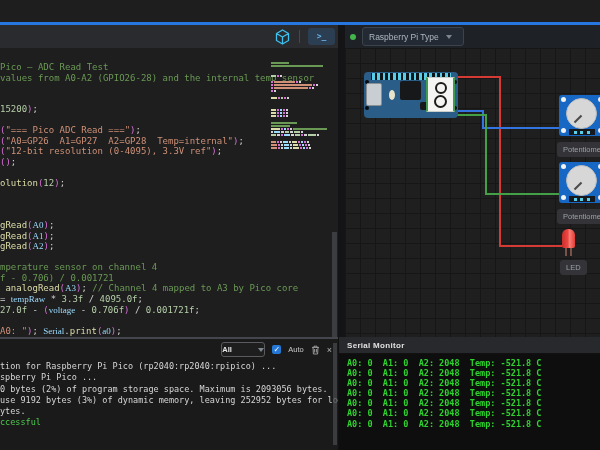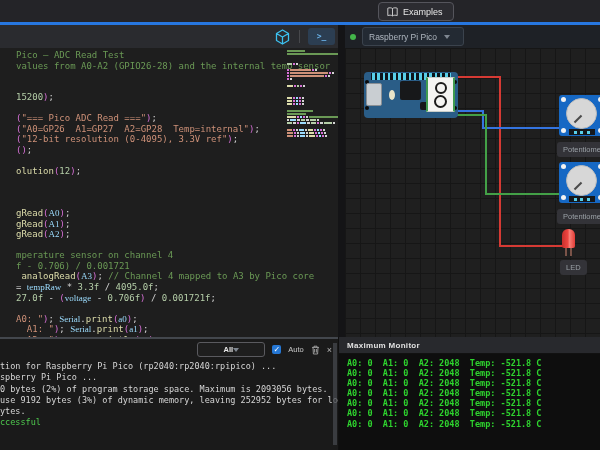--- a/index.html
+++ b/index.html
@@ -23,21 +23,21 @@
   .term-btn{width:27px;height:17px;background:#2c3e52;border-radius:3px;display:flex;align-items:center;
      justify-content:center;color:#6ab2e8;font-family:"DejaVu Sans Mono",monospace;font-size:8px;font-weight:bold;cursor:pointer;}
   .right-toolbar{position:absolute;left:0;top:0;width:255px;height:23px;background:#1e2126;
      display:flex;align-items:center;gap:6px;padding-left:5px;box-sizing:border-box;}
   .status-dot{width:6px;height:6px;border-radius:50%;background:#43b54a;}
   .board-select{height:17px;min-width:88px;padding:0 6px;background:#232a33;border:1px solid #3b434d;
      border-radius:3px;display:flex;align-items:center;gap:7px;color:#aeb6bf;font-size:8.5px;cursor:pointer;}
   .tri-down{width:0;height:0;border-left:3px solid transparent;border-right:3px solid transparent;
      border-top:4px solid #7f8791;}
   
-  .editor{position:absolute;left:0;top:23px;width:338px;height:289px;overflow:hidden;background:#1e1e1e;margin-left:16px;}
+  .editor{position:absolute;left:0;top:35px;width:338px;height:289px;overflow:hidden;background:#1e1e1e;}
   .code{position:absolute;left:0;top:2px;font-family:"DejaVu Sans Mono",monospace;font-size:9px;
      line-height:10.55px;white-space:pre;}
   .code-line{height:10.55px;}
   .tk-c{color:#6a9955;} .tk-s{color:#ce9178;} .tk-n{color:#b5cea8;} .tk-f{color:#dcdcaa;}
   .tk-v{color:#9cdcfe;font-family:Liberation Serif, serif;} .tk-p{color:#d670d6;} .tk-w{color:#d4d4d4;}
   .minimap{position:absolute;right:7px;top:2px;width:60px;}
   .mm-row{height:2px;margin-bottom:1.15px;white-space:nowrap;overflow:hidden;}
   .mm-bar{display:inline-block;height:2px;background:currentColor;margin-right:1px;vertical-align:top;}
   .editor-scrollbar{position:absolute;right:1px;top:172px;width:5px;height:117px;background:#45484d;opacity:.75;}
   
@@ -74,21 +74,21 @@
   .led-bulb{width:13px;height:19px;border-radius:6px 6px 2px 2px;
      background:linear-gradient(90deg,#c62f2c,#ef4641 45%,#f87e75 58%,#e23b36);}
   .led-leg{position:absolute;top:19px;width:2px;height:8px;background:#7a5348;}
   .comp-label{position:absolute;background:#333338;border-radius:3px;color:#9aa0a6;font-size:7.5px;
      padding:3px 6px;white-space:nowrap;}
   
   .bottom{position:absolute;left:0;top:337px;width:600px;height:113px;}
   .console{position:absolute;left:0;top:0;width:338px;height:113px;background:#1a1a1a;border-top:2px solid #43474d;box-sizing:border-box;}
   .console-header{position:absolute;right:6px;top:3px;display:flex;align-items:center;gap:7px;}
   .filter-select{width:42px;height:13px;background:#1e1e1e;border:1px solid #5a5a5f;border-radius:3px;
-     display:flex;align-items:center;justify-content:center;padding:0 12px;color:#e8e8e8;
+     display:flex;align-items:center;justify-content:space-between;padding:0 0;color:#e8e8e8;
      font-size:7.5px;font-weight:bold;cursor:pointer;}
   .checkbox{width:9px;height:9px;background:#2577d4;border-radius:2px;color:#fff;font-size:8px;
      line-height:9px;text-align:center;cursor:pointer;}
   .auto-label{color:#c9c9c9;font-size:7.5px;}
   .icon-btn{color:#b5b5b5;font-size:9px;cursor:pointer;display:flex;align-items:center;}
   .console-output{position:absolute;left:0;top:22px;font-family:"DejaVu Sans Mono",monospace;
      font-size:8.5px;line-height:11.3px;color:#d6d6d6;white-space:pre;}
   .console-line.success{color:#4ec94e;}
   .console-scrollbar{position:absolute;right:1px;top:4px;width:4px;height:102px;background:#45484d;opacity:.75;}
   
@@ -100,28 +100,20 @@
   .serial-input{position:absolute;left:7px;right:7px;bottom:5px;height:14px;background:#161616;
      border:1px solid #444;border-radius:3px;color:#9a9a9a;font-size:8px;
      font-family:"DejaVu Sans Mono",monospace;padding:0 6px;outline:none;}
   .serial-input::placeholder{color:#9a9a9a;}
 </style>
 </head>
 <body>
 
 <div class="screen">
 
-  <div class="topbar">
-    <div class="examples-btn">
-      <svg width="11" height="10" viewBox="0 0 11 10">
-        <path d="M5.5 1.5 C4.2 0.6 2.2 0.6 0.8 1.2 L0.8 8.6 C2.2 8 4.2 8 5.5 8.9 C6.8 8 8.8 8 10.2 8.6 L10.2 1.2 C8.8 0.6 6.8 0.6 5.5 1.5 Z M5.5 1.5 L5.5 8.9" fill="none" stroke="#d8d8d8" stroke-width="0.9"></path>
-      </svg>
-      <span>Examples</span>
-    </div>
-  </div>
   <div class="accent-line"></div>
 
   <div class="left-pane">
     <div class="left-toolbar">
       <div class="cube-btn">
         <svg width="15" height="16" viewBox="0 0 15 16">
           <path d="M7.5 1 L13.5 4.5 L13.5 11.5 L7.5 15 L1.5 11.5 L1.5 4.5 Z M1.5 4.5 L7.5 8 L13.5 4.5 M7.5 8 L7.5 15" fill="none" stroke="#3cc1f0" stroke-width="1.3" stroke-linejoin="round"></path>
         </svg>
       </div>
       <div class="tb-divider"></div>
@@ -162,21 +154,21 @@
       <div class="editor-scrollbar"></div>
     </div>
   </div>
 
   <div class="v-divider"></div>
 
   <div class="right-pane">
     <div class="right-toolbar">
       <div class="status-dot"></div>
       <div class="board-select">
-        <span>Raspberry Pi Pico</span>
+        <span>Raspberry Pi Type</span>
         <span class="tri-down"></span>
       </div>
     </div>
 
     <div class="canvas">
 
       <div class="wire red" style="left:110px;top:28px;width:46px;height:2px;"></div>
       <div class="wire red" style="left:154px;top:28px;width:2px;height:171px;"></div>
       <div class="wire red" style="left:154px;top:197px;width:69px;height:2px;"></div>
       <div class="wire blue" style="left:105px;top:62px;width:34px;height:2px;"></div>
@@ -260,19 +252,19 @@
           </svg>
         </span>
         <span class="icon-btn">×</span>
       </div>
       <div class="console-output"><div class="console-line">tion for Raspberry Pi Pico (rp2040:rp2040:rpipico) ...</div><div class="console-line">spberry Pi Pico ...</div><div class="console-line">0 bytes (2%) of program storage space. Maximum is 2093056 bytes.</div><div class="console-line">use 9192 bytes (3%) of dynamic memory, leaving 252952 bytes for local variables. Max</div><div class="console-line">ytes.</div><div class="console-line success">ccessful</div></div>
       <div class="console-scrollbar"></div>
     </div>
 
     <div class="serial">
       <div class="serial-header">
-        <span>Maximum Monitor</span>
+        <span>Serial Monitor</span>
       </div>
       <div class="serial-rows"><div>A0: 0  A1: 0  A2: 2048  Temp: -521.8 C</div><div>A0: 0  A1: 0  A2: 2048  Temp: -521.8 C</div><div>A0: 0  A1: 0  A2: 2048  Temp: -521.8 C</div><div>A0: 0  A1: 0  A2: 2048  Temp: -521.8 C</div><div>A0: 0  A1: 0  A2: 2048  Temp: -521.8 C</div><div>A0: 0  A1: 0  A2: 2048  Temp: -521.8 C</div><div>A0: 0  A1: 0  A2: 2048  Temp: -521.8 C</div></div>
     </div>
   </div>
 
 </div>
 
 </body></html>

